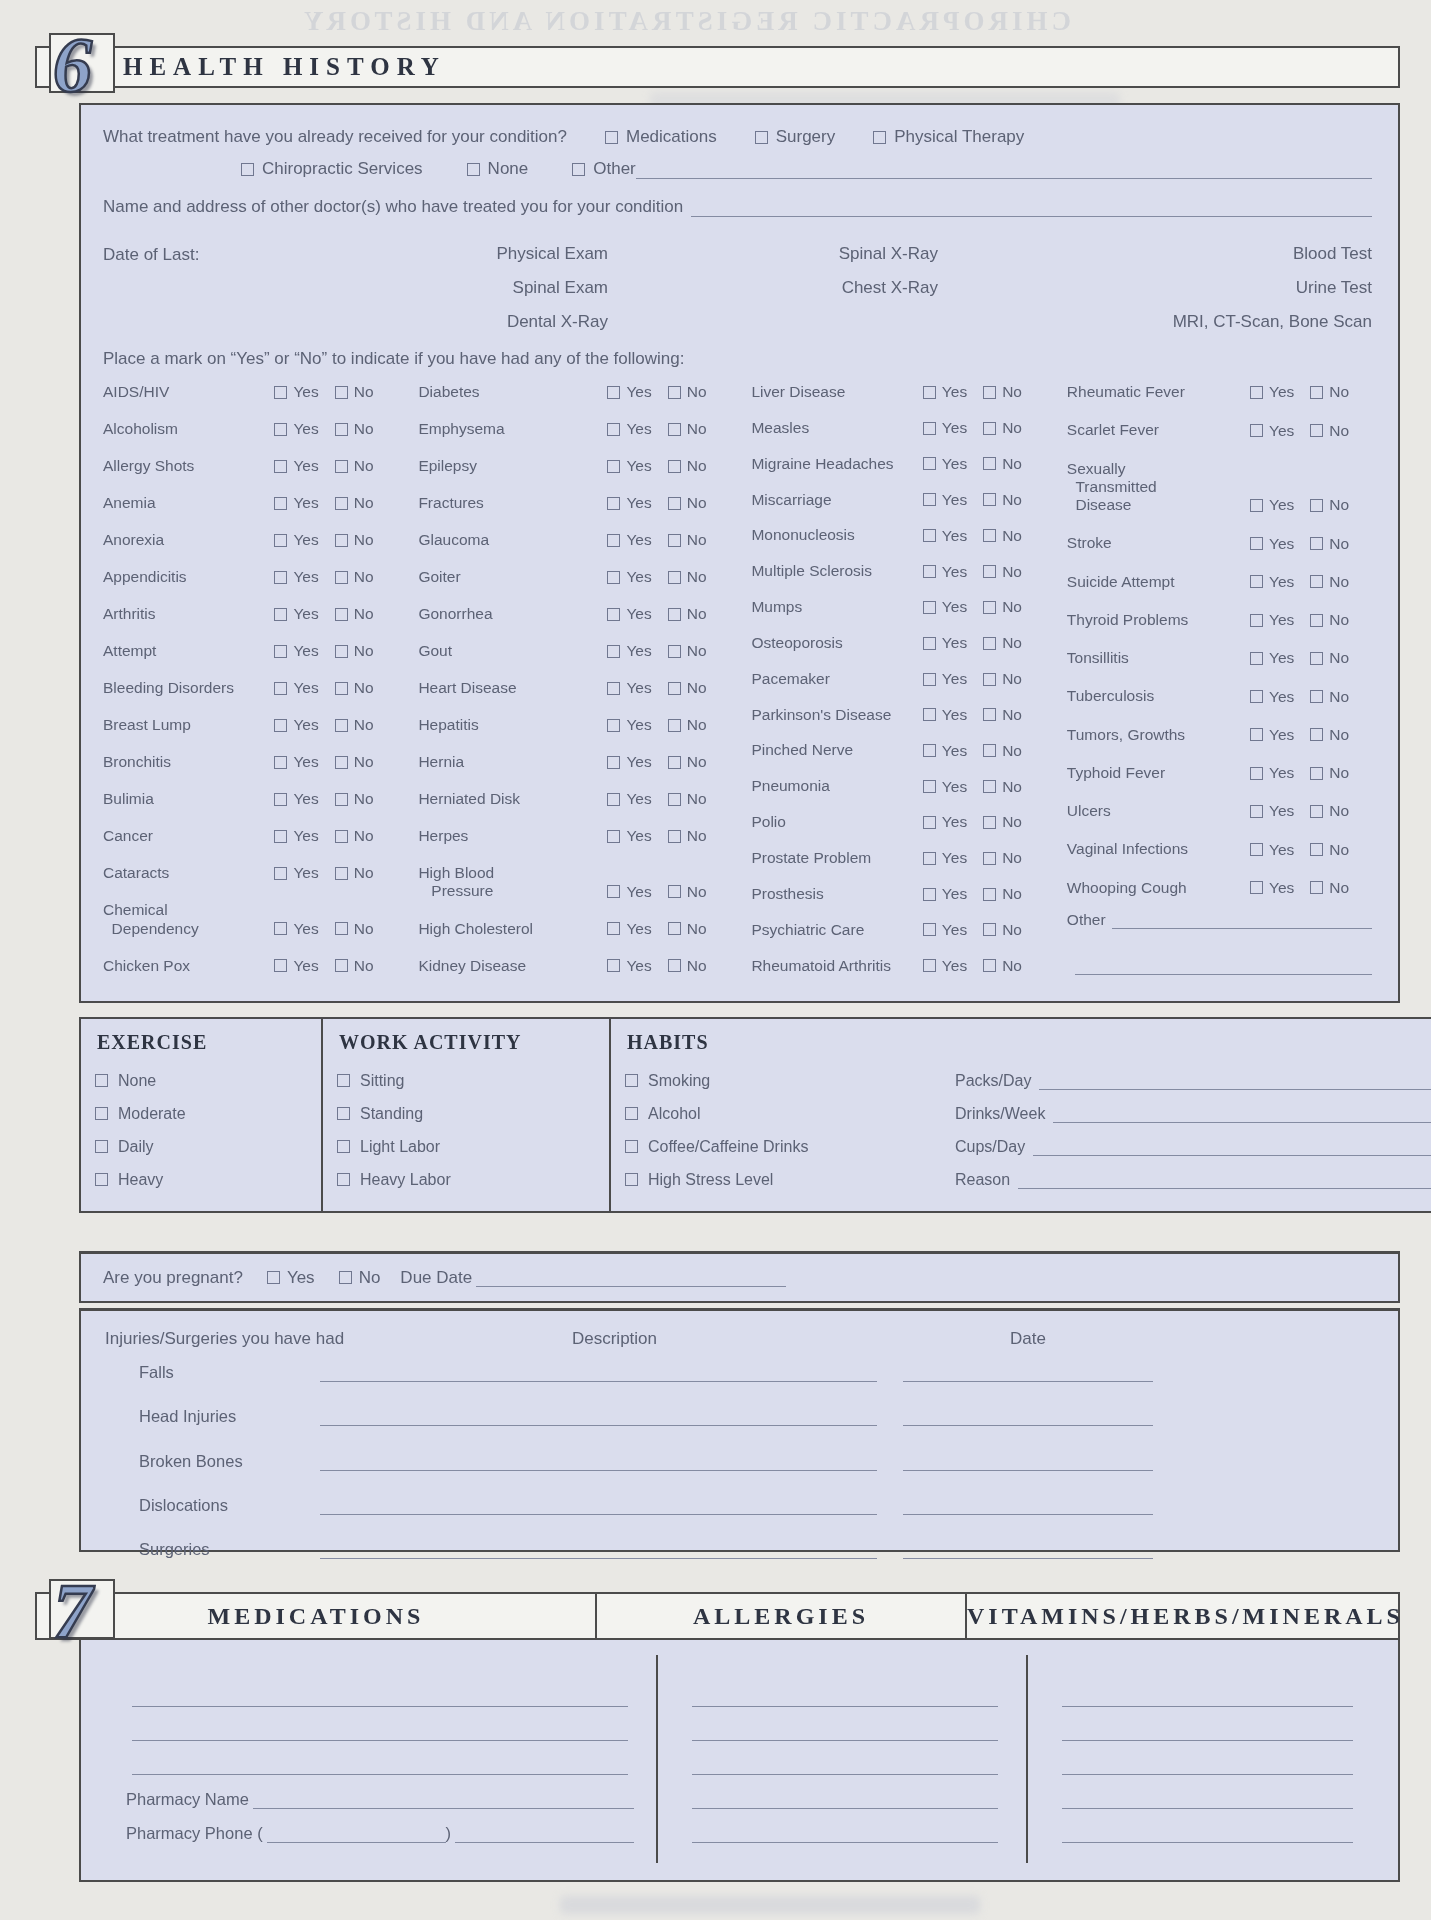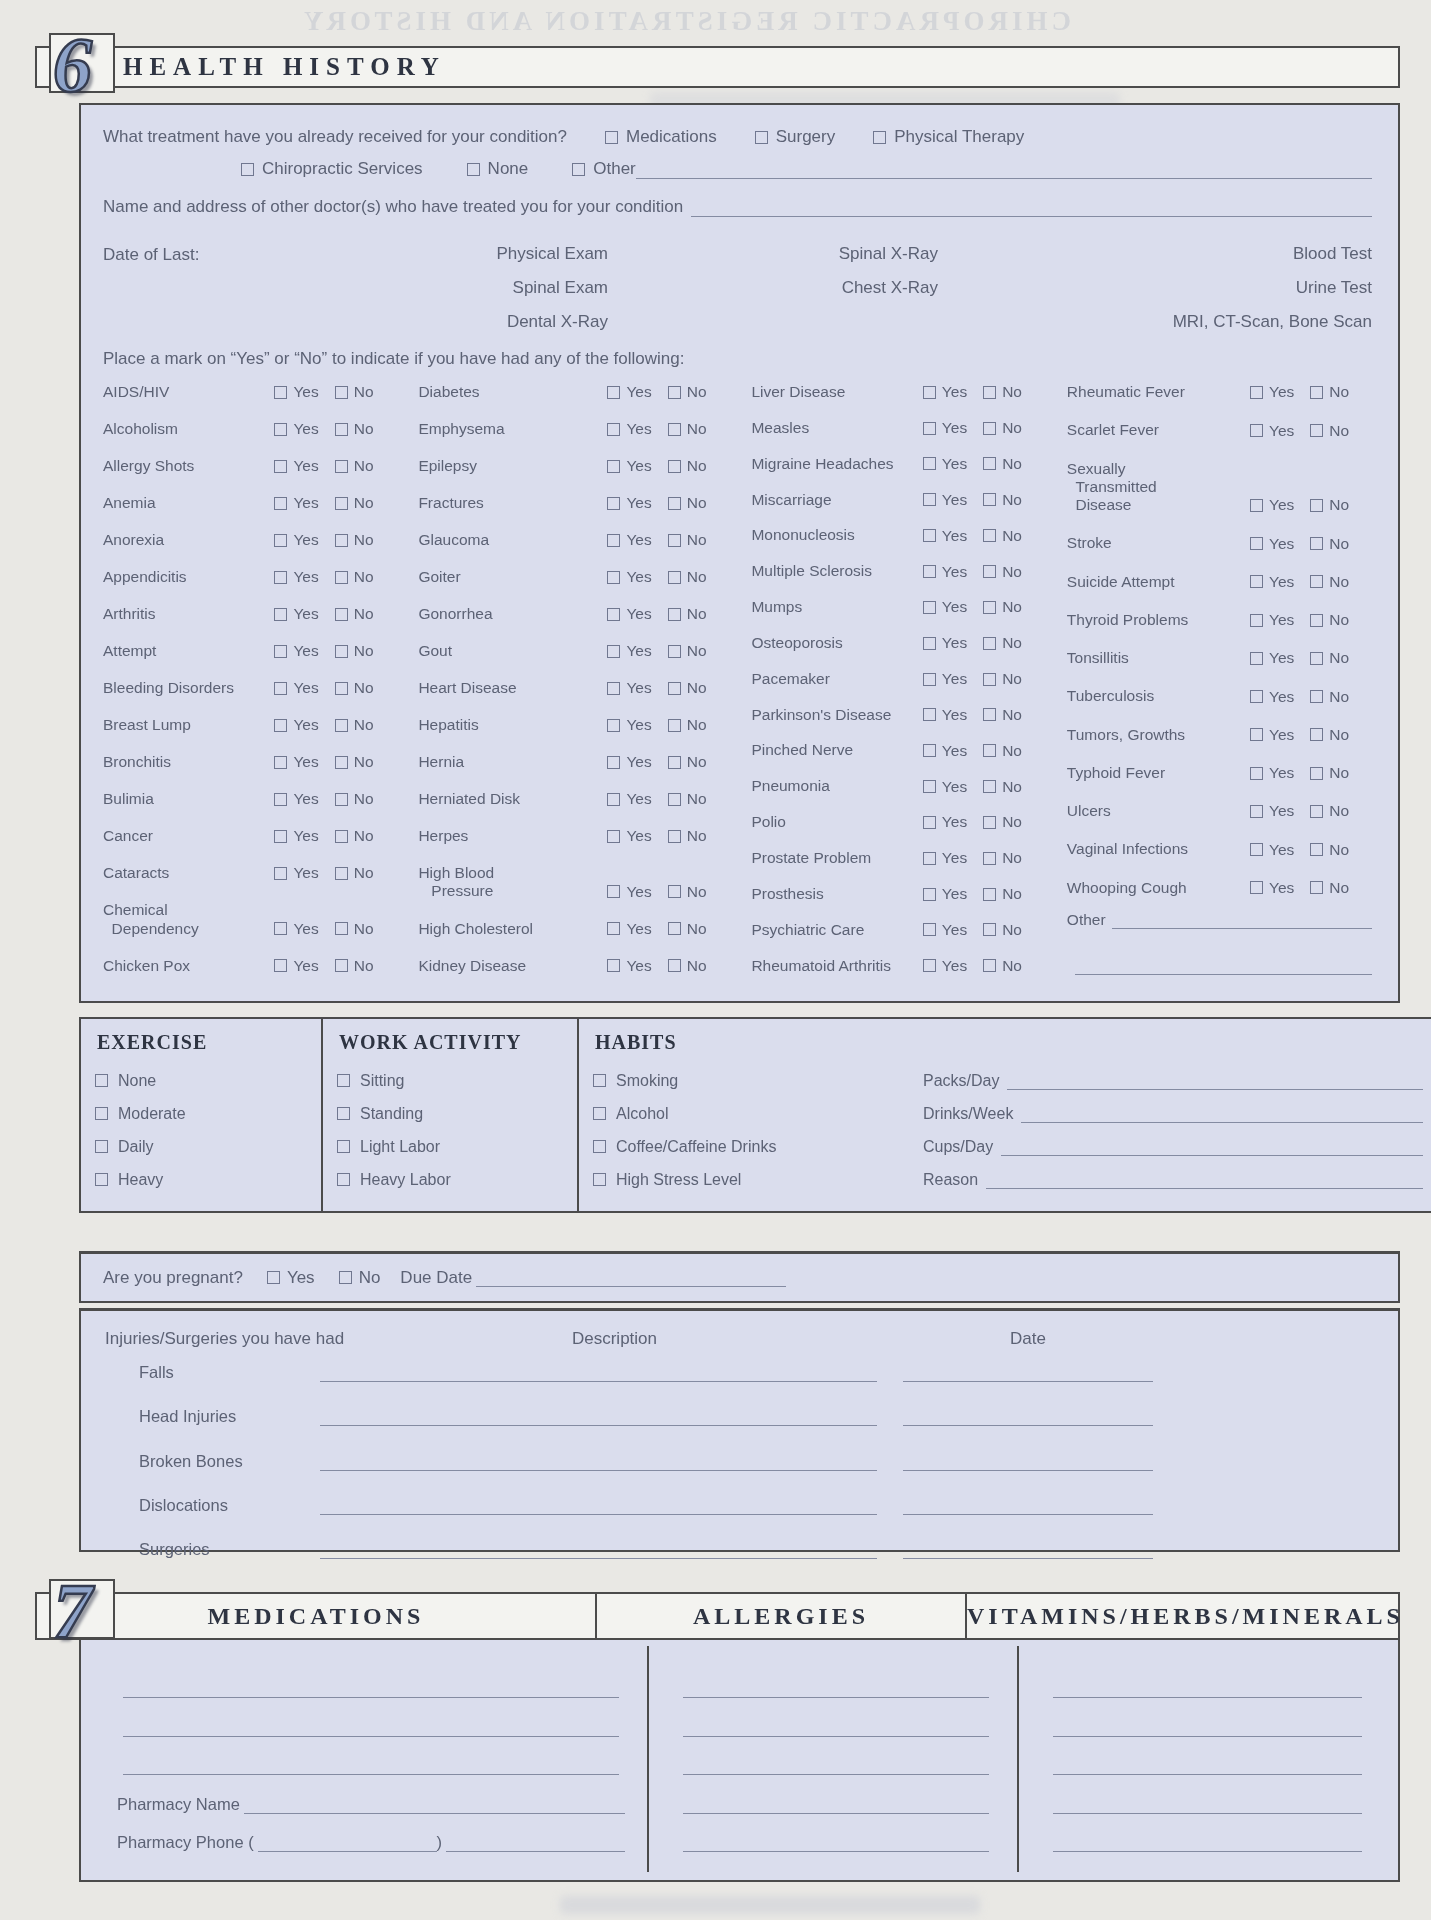--- a/index.html
+++ b/index.html
@@ -61,21 +61,21 @@
   .yn .cb + .cb-lab{margin-right:0;}
   .yn .no-group{margin-left:16px;}
   .other-row{display:flex;align-items:flex-end;font-size:15.5px;}
   .other-row .line{flex:1;margin-left:6px;}
   .blank-row .line{width:92%;margin-left:8px;}
 
   
   .act-wrap{display:flex;margin-top:14px;height:196px;}
   .act-box{padding:10px 14px;}
   .ex-box{width:244px;flex:none;}
-  .wk-box{width:258px;flex:none;margin-left:-2px;}
+  .wk-box{width:290px;flex:none;margin-left:-2px;}
   .hb-box{flex:1;margin-left:-2px;}
   .act-title{font-family:"Liberation Serif","DejaVu Serif",serif;font-weight:bold;color:#2e3442;
              font-size:20px;letter-spacing:1px;margin:2px 0 10px 2px;}
   .act-opt{display:flex;align-items:center;font-size:16px;height:33px;}
   .act-opt .cb{margin-right:10px;}
   .hb-row{display:flex;align-items:center;height:33px;font-size:16px;}
   .hb-opt{display:flex;align-items:center;width:330px;flex:none;}
   .hb-opt .cb{margin-right:10px;}
   .hb-field{display:flex;align-items:flex-end;width:500px;}
   .hb-field .line{flex:1;margin-left:8px;}
@@ -960,21 +960,21 @@
     </div>
 
     <div class="sec7-bar">
       <div class="num-badge"></div>
       <div class="num-glyph">7</div>
       <div class="sec7-cell">MEDICATIONS</div>
       <div class="sec7-cell">ALLERGIES</div>
       <div class="sec7-cell">VITAMINS/HERBS/MINERALS</div>
     </div>
 
-    <div class="box sec7-body" style="padding:8px;">
+    <div class="box sec7-body" style="padding:17px;">
       <div class="s7-col">
         <div class="s7-line-row">
             <span class="line"></span>
           </div>
         <div class="s7-line-row">
             <span class="line"></span>
           </div>
         <div class="s7-line-row">
             <span class="line"></span>
           </div>

